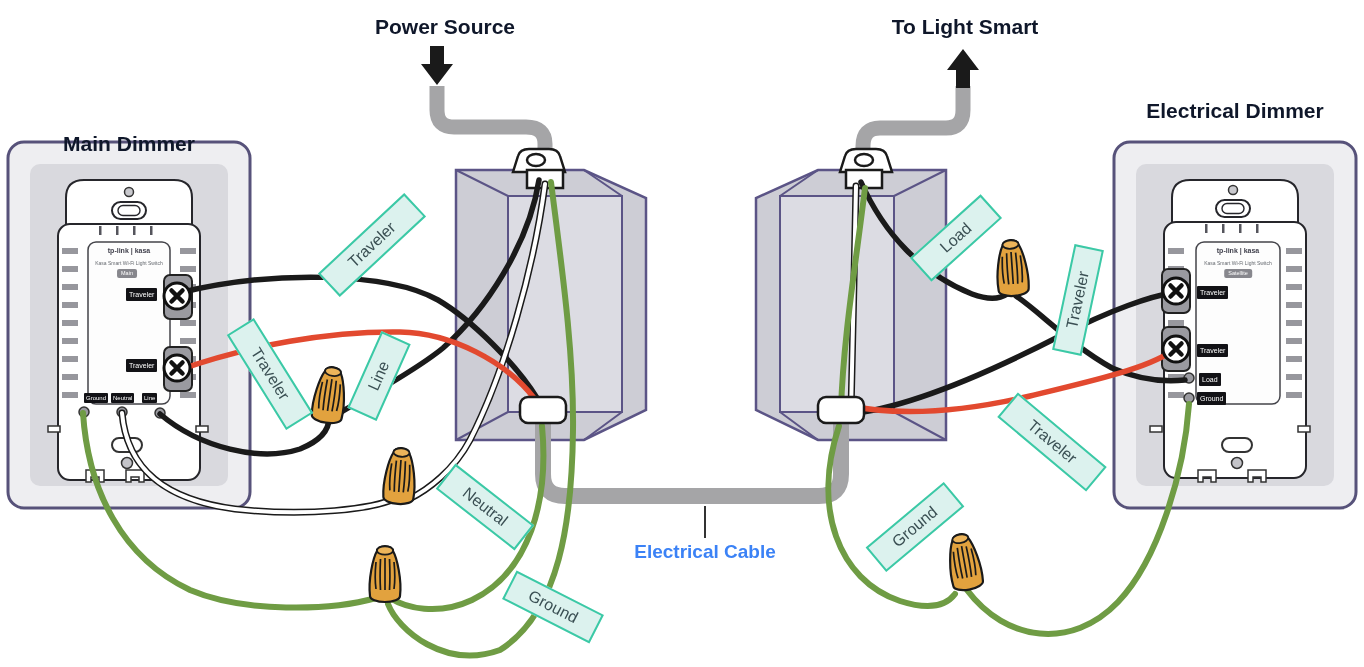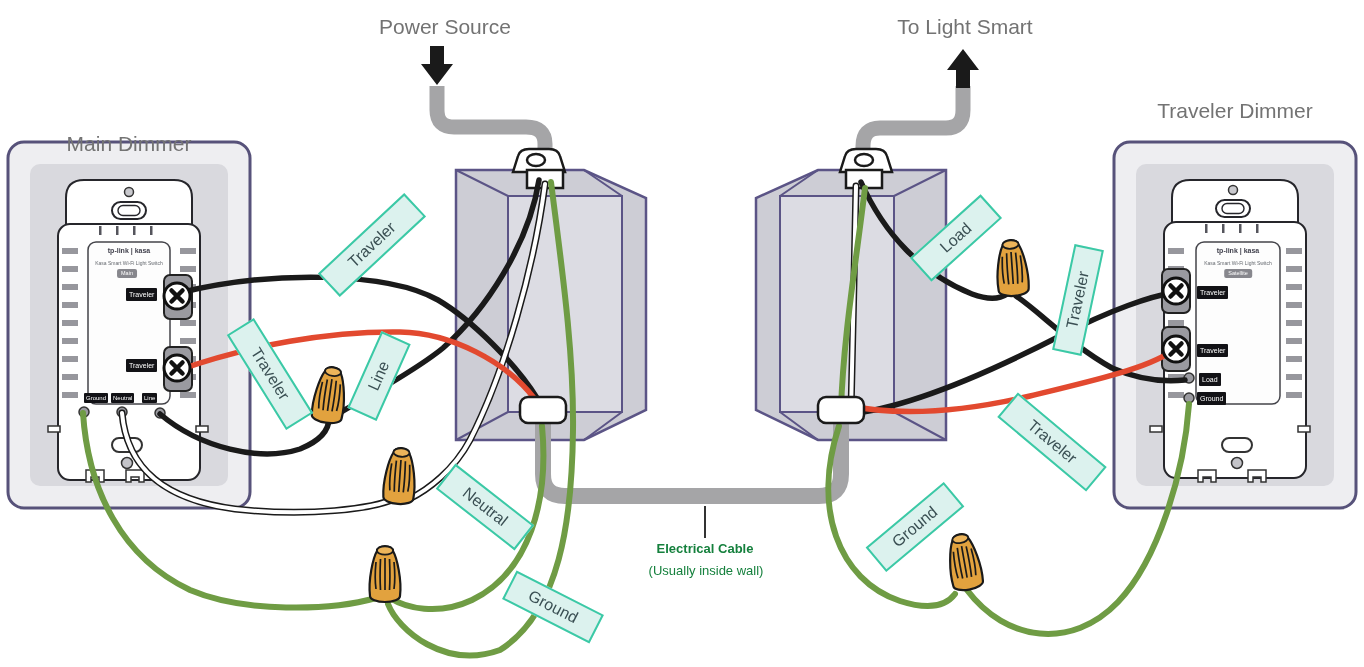--- a/index.html
+++ b/index.html
@@ -1,21 +1,21 @@
 <!DOCTYPE html>
 <html><head>
 <meta charset="utf-8">
 <style>
   html,body{margin:0;padding:0;background:#ffffff;}
   #stage{position:relative;width:1364px;height:667px;background:#ffffff;overflow:hidden;
          font-family:"Liberation Sans",sans-serif;}
   svg{position:absolute;left:0;top:0;}
-  .title{position:absolute;font-weight:normal;font-size:21px;color:#737373;white-space:nowrap;
+  .title{position:absolute;font-weight:bold;font-size:21px;color:#0f172a;white-space:nowrap;
          transform:translateX(-50%);}
-  .cable-note{position:absolute;font-size:13px;color:#15803d;white-space:nowrap;transform:translateX(-50%);}
+  .cable-note{position:absolute;font-size:19px;color:#3b82f6;white-space:nowrap;transform:translateX(-50%);}
   .cable-note.b{font-weight:bold;}
   .wlabel{position:absolute;background:#dcf2ee;border:2px solid #3bc9a6;color:#3a4f53;
           font-size:16px;font-weight:500;display:flex;align-items:center;justify-content:center;
           white-space:nowrap;box-sizing:border-box;}
   .badge{position:absolute;background:#121216;color:#ffffff;font-size:7px;line-height:1;
          padding:3px 3px;border-radius:1px;white-space:nowrap;}
   .badge.sm{font-size:6px;padding:2px 2px;}
   .brand{position:absolute;font-size:7px;font-weight:bold;color:#42424e;text-align:center;white-space:nowrap;}
   .model{position:absolute;font-size:5px;color:#666a70;text-align:center;white-space:nowrap;}
   .chip{position:absolute;background:#87878d;color:#fff;font-size:5.5px;line-height:1;
@@ -223,23 +223,22 @@
   <use href="#wirenut" transform="translate(330,393) rotate(8)"></use>
   <use href="#wirenut" transform="translate(400,474) rotate(4)"></use>
   <use href="#wirenut" transform="translate(385,572)"></use>
   <use href="#wirenut" transform="translate(1012,266) rotate(-4)"></use>
   <use href="#wirenut" transform="translate(964,560) rotate(-10)"></use>
 </svg>
 
 <div class="title" style="left:445px;top:15px;">Power Source</div>
 <div class="title" style="left:965px;top:15px;">To Light Smart</div>
 <div class="title" style="left:129px;top:104px;margin-top:28px;">Main Dimmer</div>
-<div class="title" style="left:1235px;top:99px;">Traveler Dimmer</div>
+<div class="title" style="left:1235px;top:99px;">Electrical Dimmer</div>
 <div class="cable-note b" style="left:705px;top:541px;">Electrical Cable</div>
-<div class="cable-note" style="left:706px;top:563px;">(Usually inside wall)</div>
 
 <div class="wlabel" style="left:372px;top:245px;width:118px;height:32px;transform:translate(-50%,-50%) rotate(-43deg);">Traveler</div>
 <div class="wlabel" style="left:270px;top:374px;width:112px;height:32px;transform:translate(-50%,-50%) rotate(58deg);">Traveler</div>
 <div class="wlabel" style="left:379px;top:376px;width:84px;height:32px;transform:translate(-50%,-50%) rotate(-66deg);">Line</div>
 <div class="wlabel" style="left:485px;top:507px;width:100px;height:32px;transform:translate(-50%,-50%) rotate(38deg);">Neutral</div>
 <div class="wlabel" style="left:553px;top:607px;width:98px;height:32px;transform:translate(-50%,-50%) rotate(27deg);">Ground</div>
 <div class="wlabel" style="left:915px;top:527px;width:102px;height:32px;transform:translate(-50%,-50%) rotate(-40deg);">Ground</div>
 <div class="wlabel" style="left:956px;top:238px;width:95px;height:32px;transform:translate(-50%,-50%) rotate(-42deg);">Load</div>
 <div class="wlabel" style="left:1078px;top:300px;width:108px;height:30px;transform:translate(-50%,-50%) rotate(-78deg);">Traveler</div>
 <div class="wlabel" style="left:1052px;top:442px;width:116px;height:32px;transform:translate(-50%,-50%) rotate(40deg);">Traveler</div>

